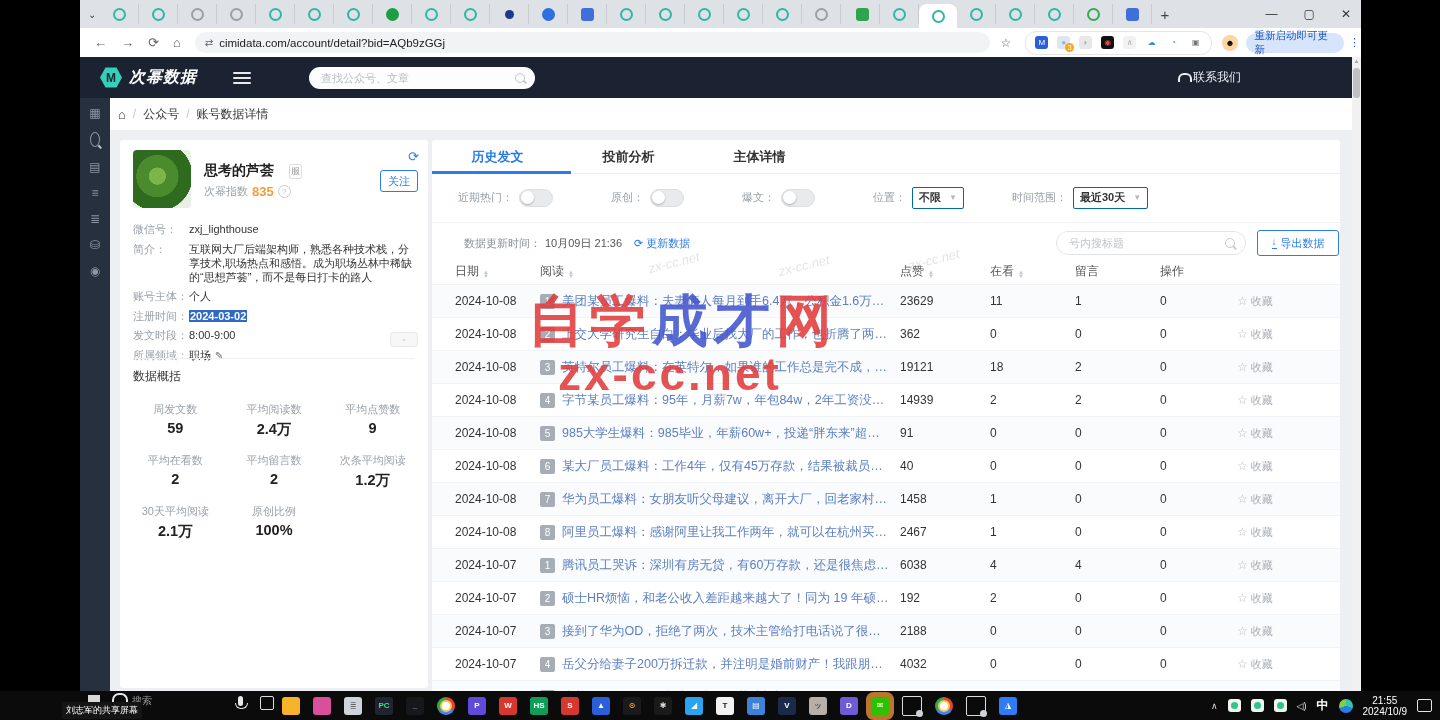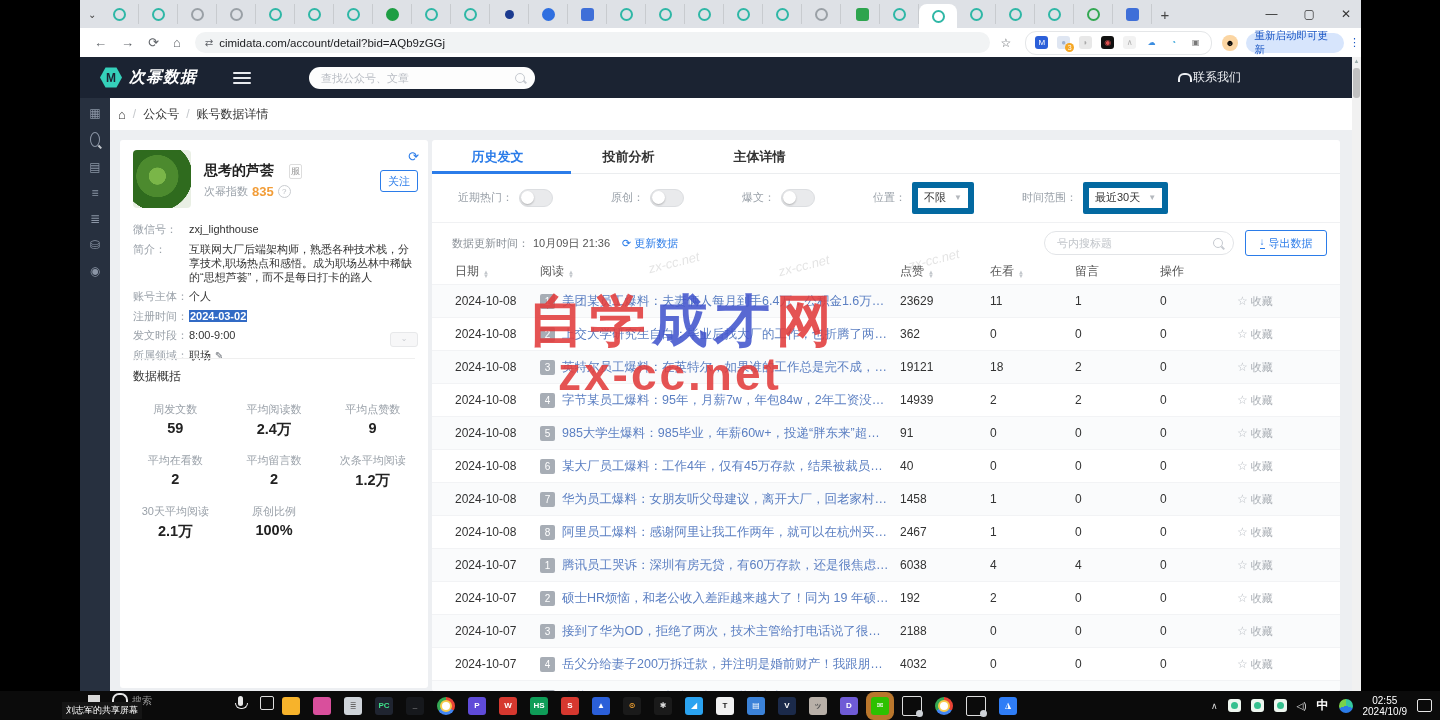--- a/index.html
+++ b/index.html
@@ -80,23 +80,23 @@
   
   #main-card{left:432px;top:140px;width:908px;height:551px;background:#fff;border-radius:3px;overflow:hidden;position:absolute;}
   #tabsbar{position:absolute;left:0;top:0;width:100%;height:33px;border-bottom:1px solid #ebedef;display:flex;}
   .mtab{width:131px;display:flex;align-items:center;justify-content:center;font-size:13px;font-weight:bold;color:#333;position:relative;}
   .mtab.active{color:#2b7ce9;}
   .mtab.active::after{content:"";position:absolute;left:-62px;right:-8px;bottom:-1px;height:3px;background:#2b7ce9;}
   #filterrow{position:absolute;left:0;top:33px;width:100%;height:49px;border-bottom:1px solid #f0f1f3;display:flex;align-items:center;}
   .fitem{display:flex;align-items:center;font-size:11px;color:#9aa1a9;}
   .toggle{width:32px;height:16px;background:#e9eaec;border:1px solid #dcdee1;border-radius:9px;position:relative;margin-left:6px;}
   .toggle .knob{position:absolute;left:1px;top:1px;width:13px;height:13px;background:#fff;border-radius:50%;box-shadow:0 1px 2px rgba(0,0,0,.25);}
-  .selbox{margin-left:6px;height:20px;border:6px solid #0369a1;border-radius:2px;display:flex;align-items:center;padding:0 6px;color:#333;font-size:11px;gap:8px;background:#fff;}
+  .selbox{margin-left:6px;height:20px;border:1px solid #0369a1;border-radius:2px;display:flex;align-items:center;padding:0 6px;color:#333;font-size:11px;gap:8px;background:#fff;font-weight:bold;}
   .selbox .caret{color:#b4b8bd;font-size:8px;}
-  #updaterow{position:absolute;left:0;top:88px;width:100%;height:30px;display:flex;align-items:center;}
+  #updaterow{position:absolute;left:12px;top:88px;width:100%;height:30px;display:flex;align-items:center;}
   #upd-label{margin-left:20px;font-size:11px;color:#8a9097;}
   #upd-val{font-size:11px;color:#555;margin-left:4px;}
   #refresh-link{margin-left:12px;color:#2b7ce9;font-size:11px;display:flex;align-items:center;gap:3px;}
   #title-search{position:absolute;right:106px;width:190px;height:24px;border:1px solid #e2e4e7;border-radius:12px;display:flex;align-items:center;padding:0 10px;box-sizing:border-box;}
   #title-search input{border:none;outline:none;flex:1;font-size:11px;font-family:inherit;color:#333;background:transparent;}
   #title-search input::placeholder{color:#c0c4c9;}
   #export-btn{position:absolute;right:13px;width:82px;height:26px;border:1px solid #2b7ce9;border-radius:3px;color:#2b7ce9;font-size:11px;display:flex;align-items:center;justify-content:center;gap:4px;background:#fff;box-sizing:border-box;}
   .dl-ic{border-bottom:1.5px solid #2b7ce9;line-height:9px;height:11px;display:inline-block;font-size:10px;}
   .tgrid{display:grid;grid-template-columns:85px 360px 90px 85px 85px 77px 1fr;padding-left:23px;align-items:center;}
   #thead{position:absolute;left:0;top:118px;width:100%;height:26px;font-size:12px;color:#555;}
@@ -835,18 +835,18 @@
     </div>
   <div id="tray">
     <span class="tray-chev">∧</span>
     <span class="wx-mini"></span>
     <span class="wx-mini"></span>
     <span class="wx-mini"></span>
     <span class="spk">◁)</span>
     <span class="ime">中</span>
     <span class="edge-ball"></span>
     <div id="clock">
-      <div>02:55</div>
+      <div>21:55</div>
       <div>2024/10/9</div>
     </div>
     <span class="notif"></span>
   </div>
 </div>
 
 </body></html>

